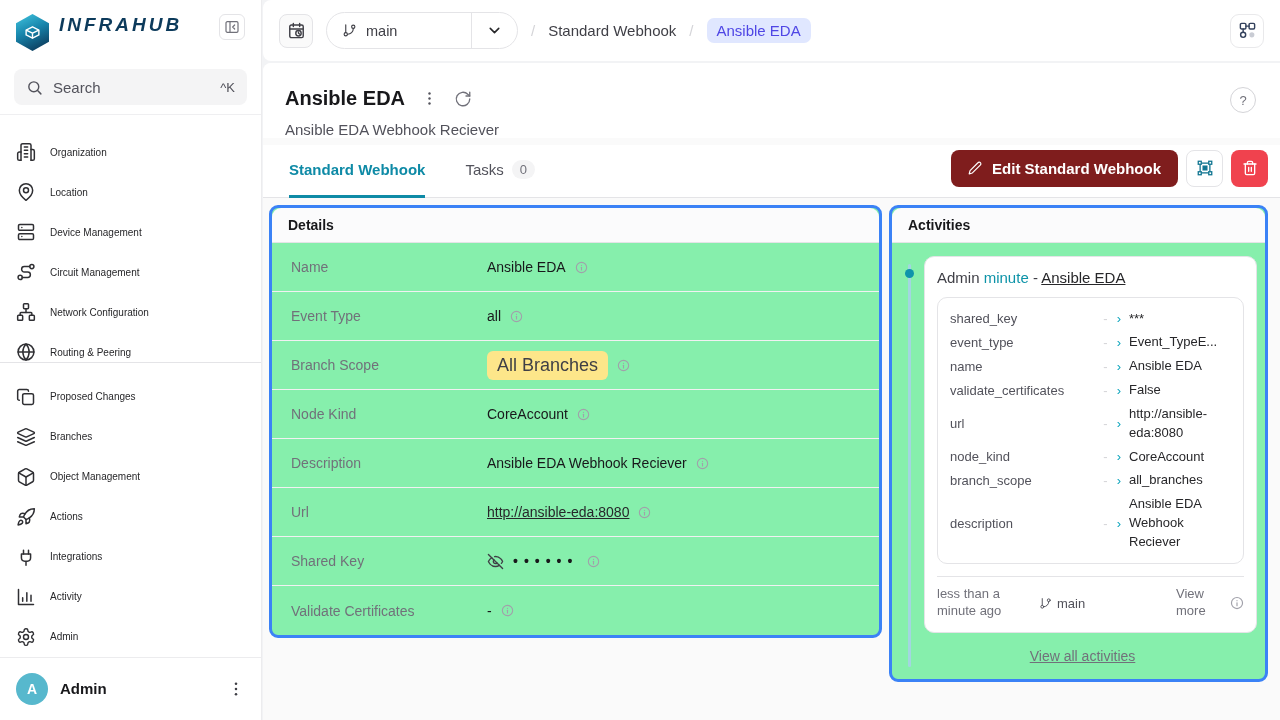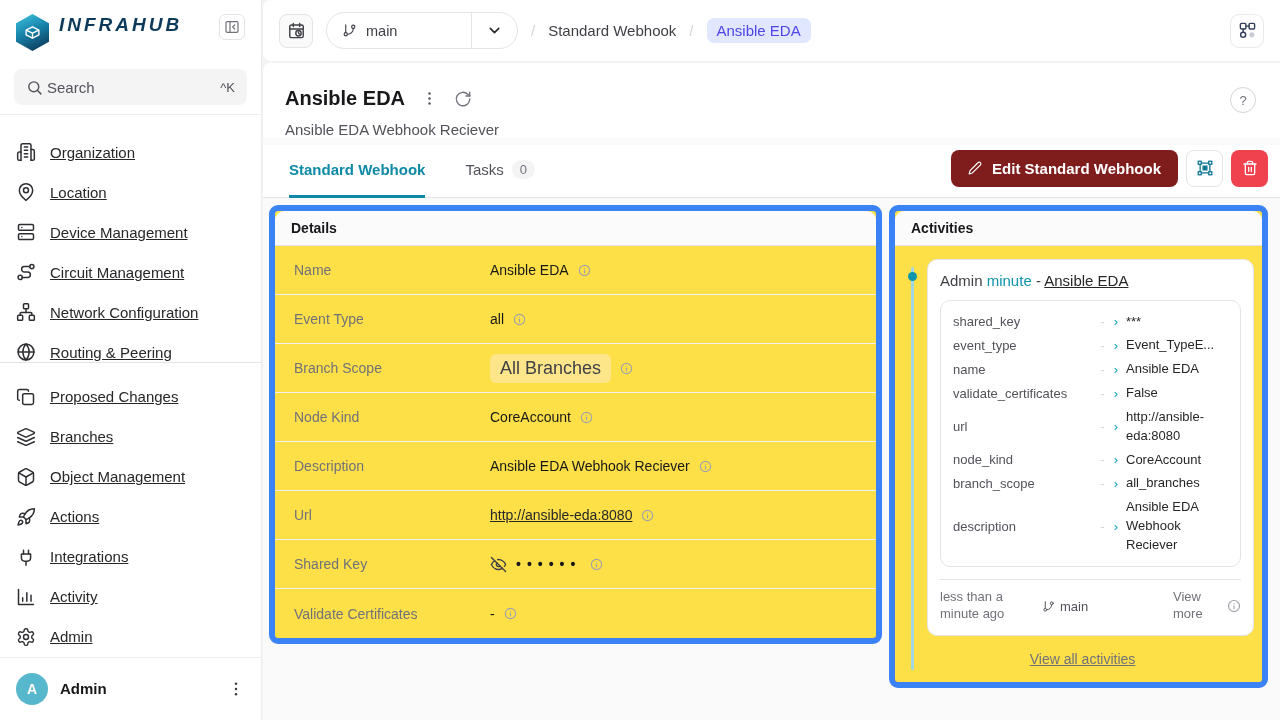--- a/index.html
+++ b/index.html
@@ -23,25 +23,25 @@
     width:33px; height:37px;
     clip-path:polygon(50% 0,100% 25%,100% 75%,50% 100%,0 75%,0 25%);
     background:linear-gradient(155deg,#41c6e0 0%,#1784ab 45%,#0a2c4c 100%);
     display:flex; align-items:center; justify-content:center;
   }
   .brand { font-size:19px; font-weight:800; letter-spacing:3px; color:#0c3a5b; margin-left:10px; }
   .collapse-btn { margin-left:auto; width:26px; height:26px; border:1px solid #e4e4e7; border-radius:6px;
     display:flex; align-items:center; justify-content:center; color:#71717a; background:#fff; cursor:pointer; }
   .search-wrap { padding:6px 14px 9px; border-bottom:1px solid #efeff1; }
   .search-bar { background:#f4f4f5; border-radius:8px; height:36px; display:flex; align-items:center;
-    padding:0 12px; gap:4px; color:#52525b; font-size:15px; cursor:text; }
+    padding:0 12px; gap:10px; color:#52525b; font-size:15px; cursor:text; }
   .search-k { margin-left:auto; font-size:13px; color:#52525b; }
   .nav-scroll { height:250px; overflow:hidden; padding-top:17px; border-bottom:1px solid #e4e4e7; }
   .nav-item { height:40px; display:flex; align-items:center; gap:14px; padding:0 16px;
-    font-size:15px; color:#27272a; cursor:pointer;text-decoration:underline; }
+    font-size:10px; color:#27272a; cursor:pointer; }
   .nav-item svg { color:#2f2f33; }
   .nav-bottom { padding-top:14px; }
   .user-row { margin-top:auto; height:64px; border-top:1px solid #ececee; display:flex; align-items:center;
     gap:12px; padding:0 16px; }
   .avatar { width:32px; height:32px; border-radius:50%; background:#57b8cd; color:#fff; font-size:14px;
     font-weight:700; display:flex; align-items:center; justify-content:center; }
   .user-name { font-size:15px; font-weight:700; color:#18181b; }
   .user-kebab { margin-left:auto; color:#3f3f46; cursor:pointer; }
 
   
@@ -79,21 +79,21 @@
   .tab-badge { background:#f4f4f5; color:#71717a; border-radius:999px; font-size:13px; padding:2px 8px; }
   .tab-actions { margin-left:auto; display:flex; align-items:center; gap:8px; padding-bottom:6px; }
   .btn-edit { height:37px; background:#7f1d1d; color:#fff; border:none; border-radius:8px; font-size:15px;
     font-weight:600; padding:0 17px; display:flex; align-items:center; gap:10px; cursor:pointer;
     font-family:"Liberation Sans",sans-serif; }
   .btn-sq { width:37px; height:37px; border-radius:8px; display:flex; align-items:center; justify-content:center; cursor:pointer; }
   .btn-clone { background:#fff; border:1px solid #e4e4e7; color:#0e7490; }
   .btn-del { background:#f0424e; border:none; color:#fff; }
 
   .body-area { flex:1; display:flex; align-items:flex-start; gap:7px; padding:7px 12px 0 6px; min-height:0; }
-  .panel { background:#fde047; border:6px solid #3b82f6; border-radius:9px; }
+  .panel { background:#86efac; border:3px solid #3b82f6; border-radius:9px; }
   .panel-header { padding:9px 16px; background:#fbfbfc; border-bottom:1px solid #e4e4e7;
     font-size:14px; font-weight:700; color:#18181b; border-radius:9px 9px 0 0; }
   .details-panel { flex:1; }
   .detail-row { display:flex; align-items:center; min-height:49px; padding:8px 16px 8px 19px; border-bottom:1px solid #f1f1f2; }
   .detail-row:last-child { border-bottom:none; }
   .detail-label { width:196px; flex-shrink:0; font-size:14px; color:#71717a; }
   .detail-value { display:flex; align-items:center; gap:9px; font-size:14px; color:#18181b; }
   .badge-yellow { background:#fde68a; color:#3f3f46; font-size:18px; padding:4px 10px; border-radius:6px; }
   .url-link { color:#27272a; text-decoration:underline; cursor:pointer; }
   .dots { letter-spacing:6px; font-size:14px; font-weight:700; color:#18181b; }

